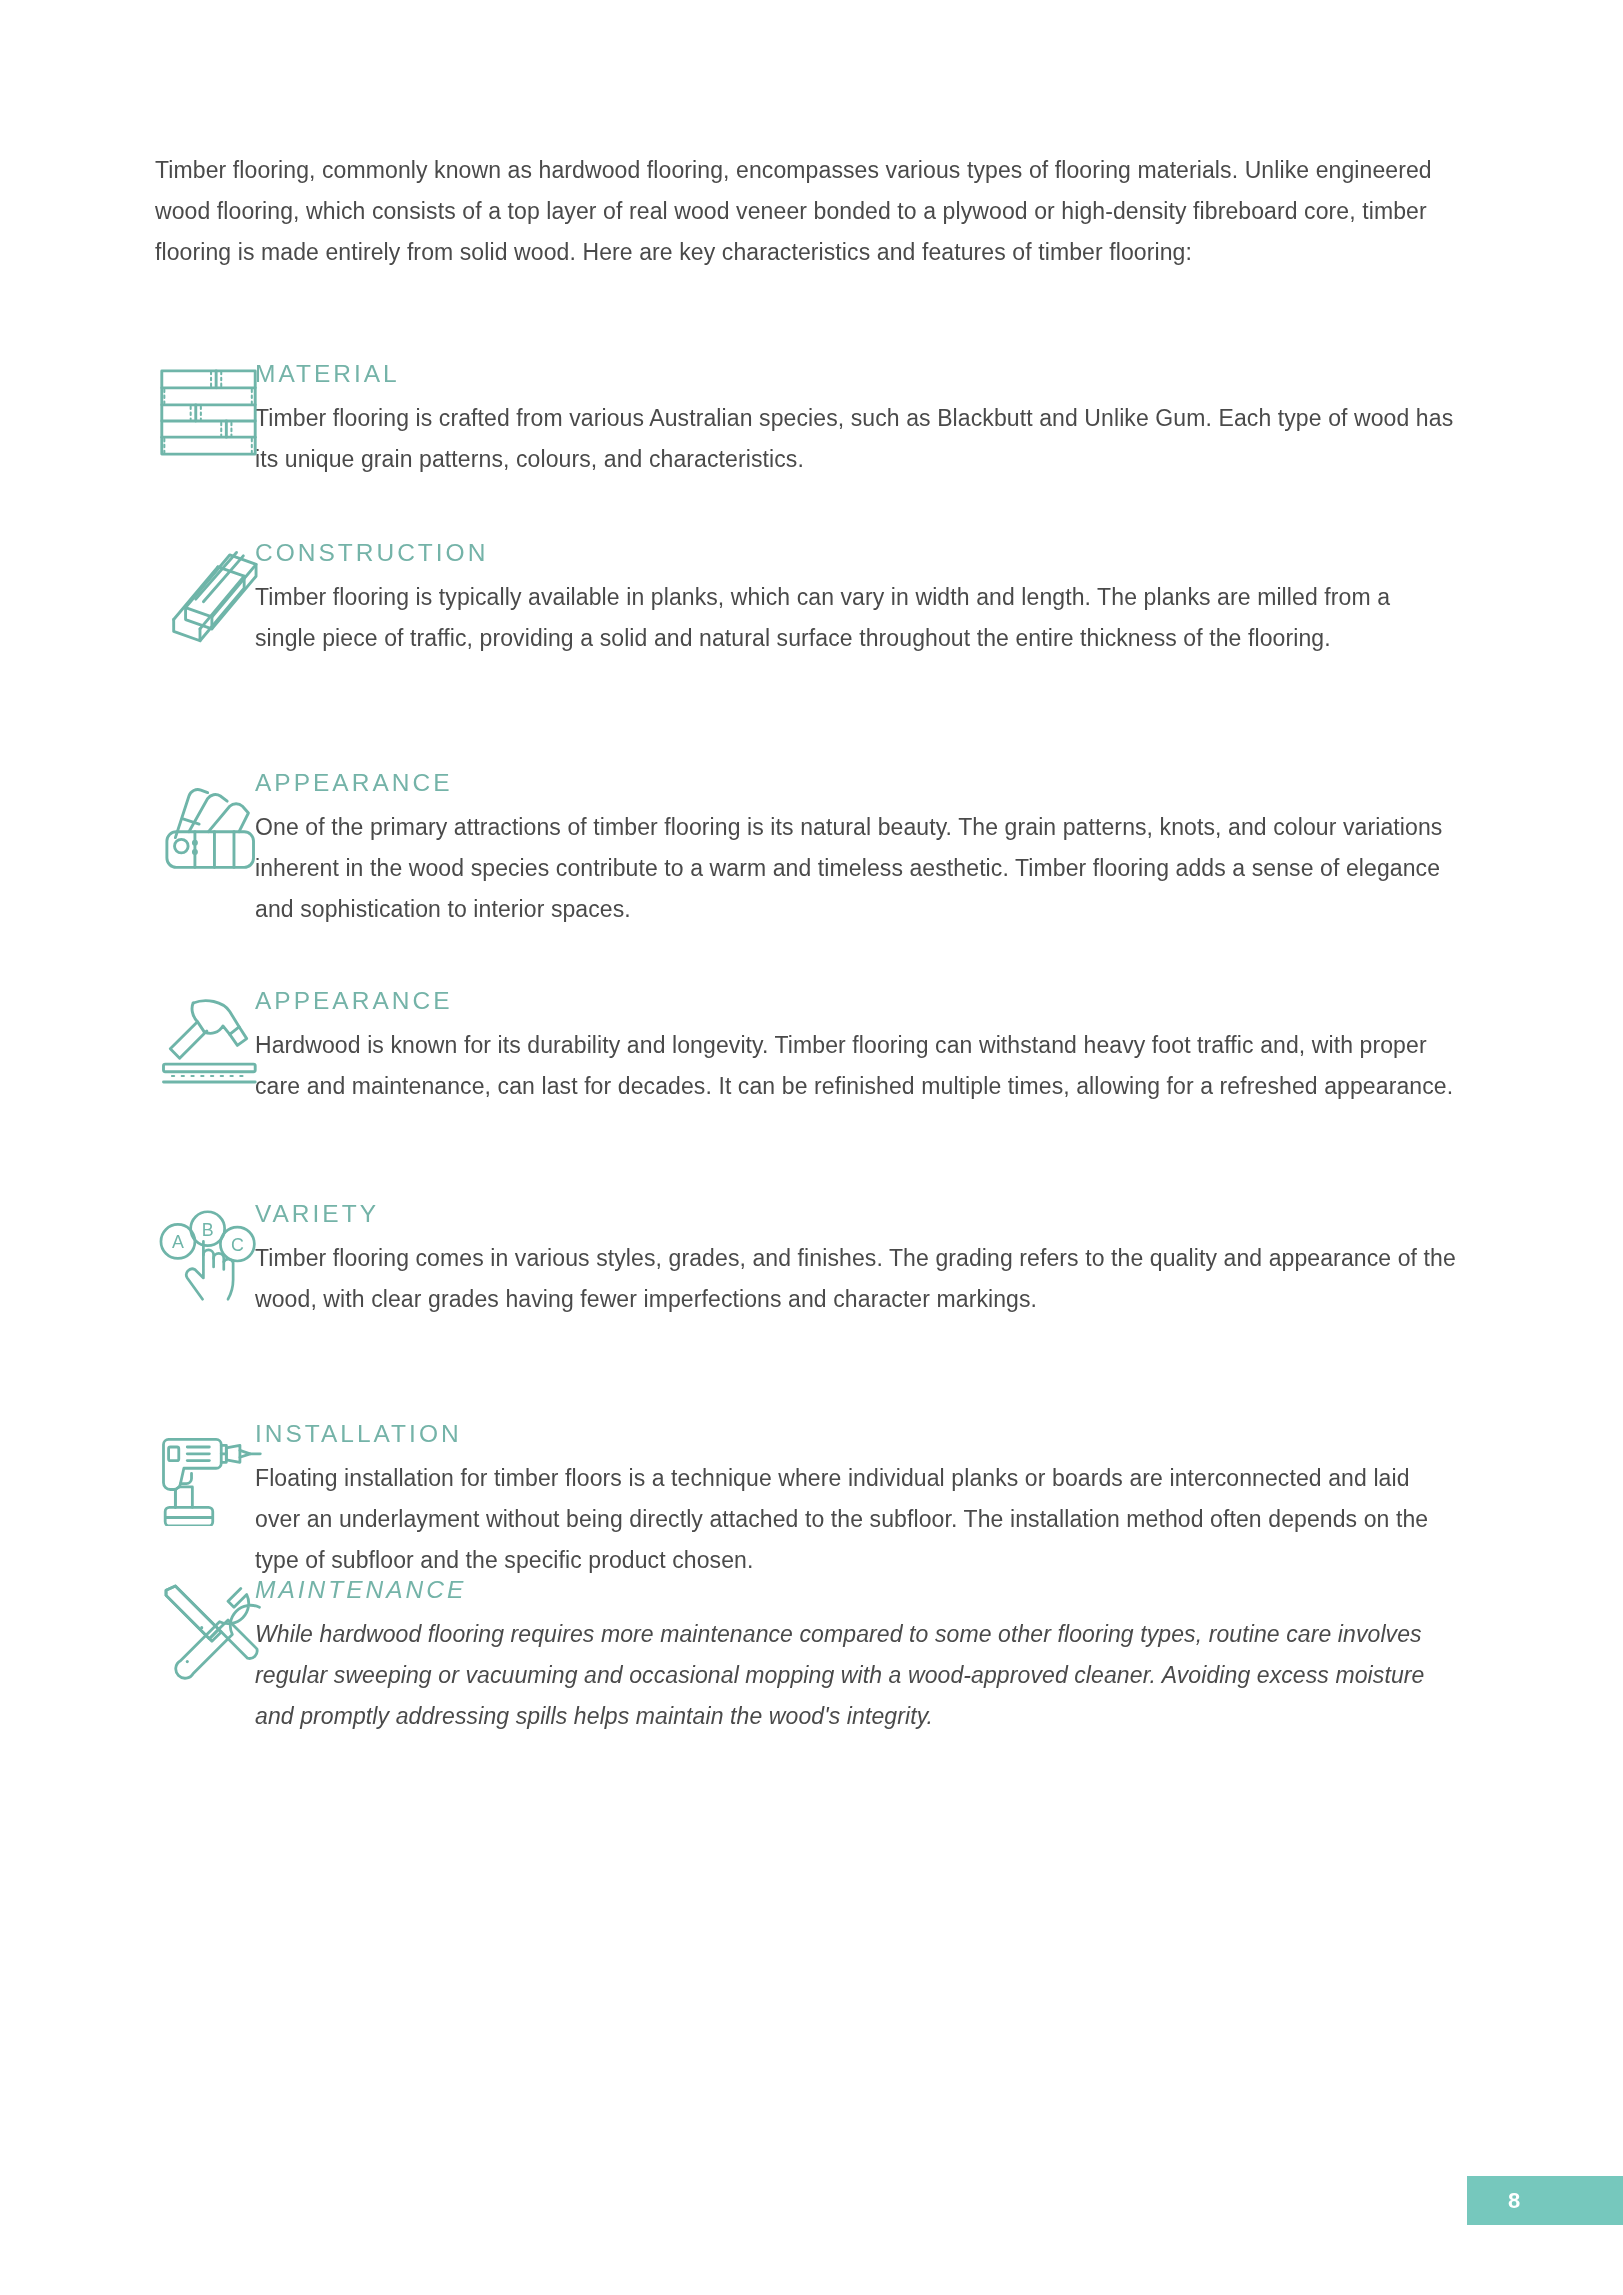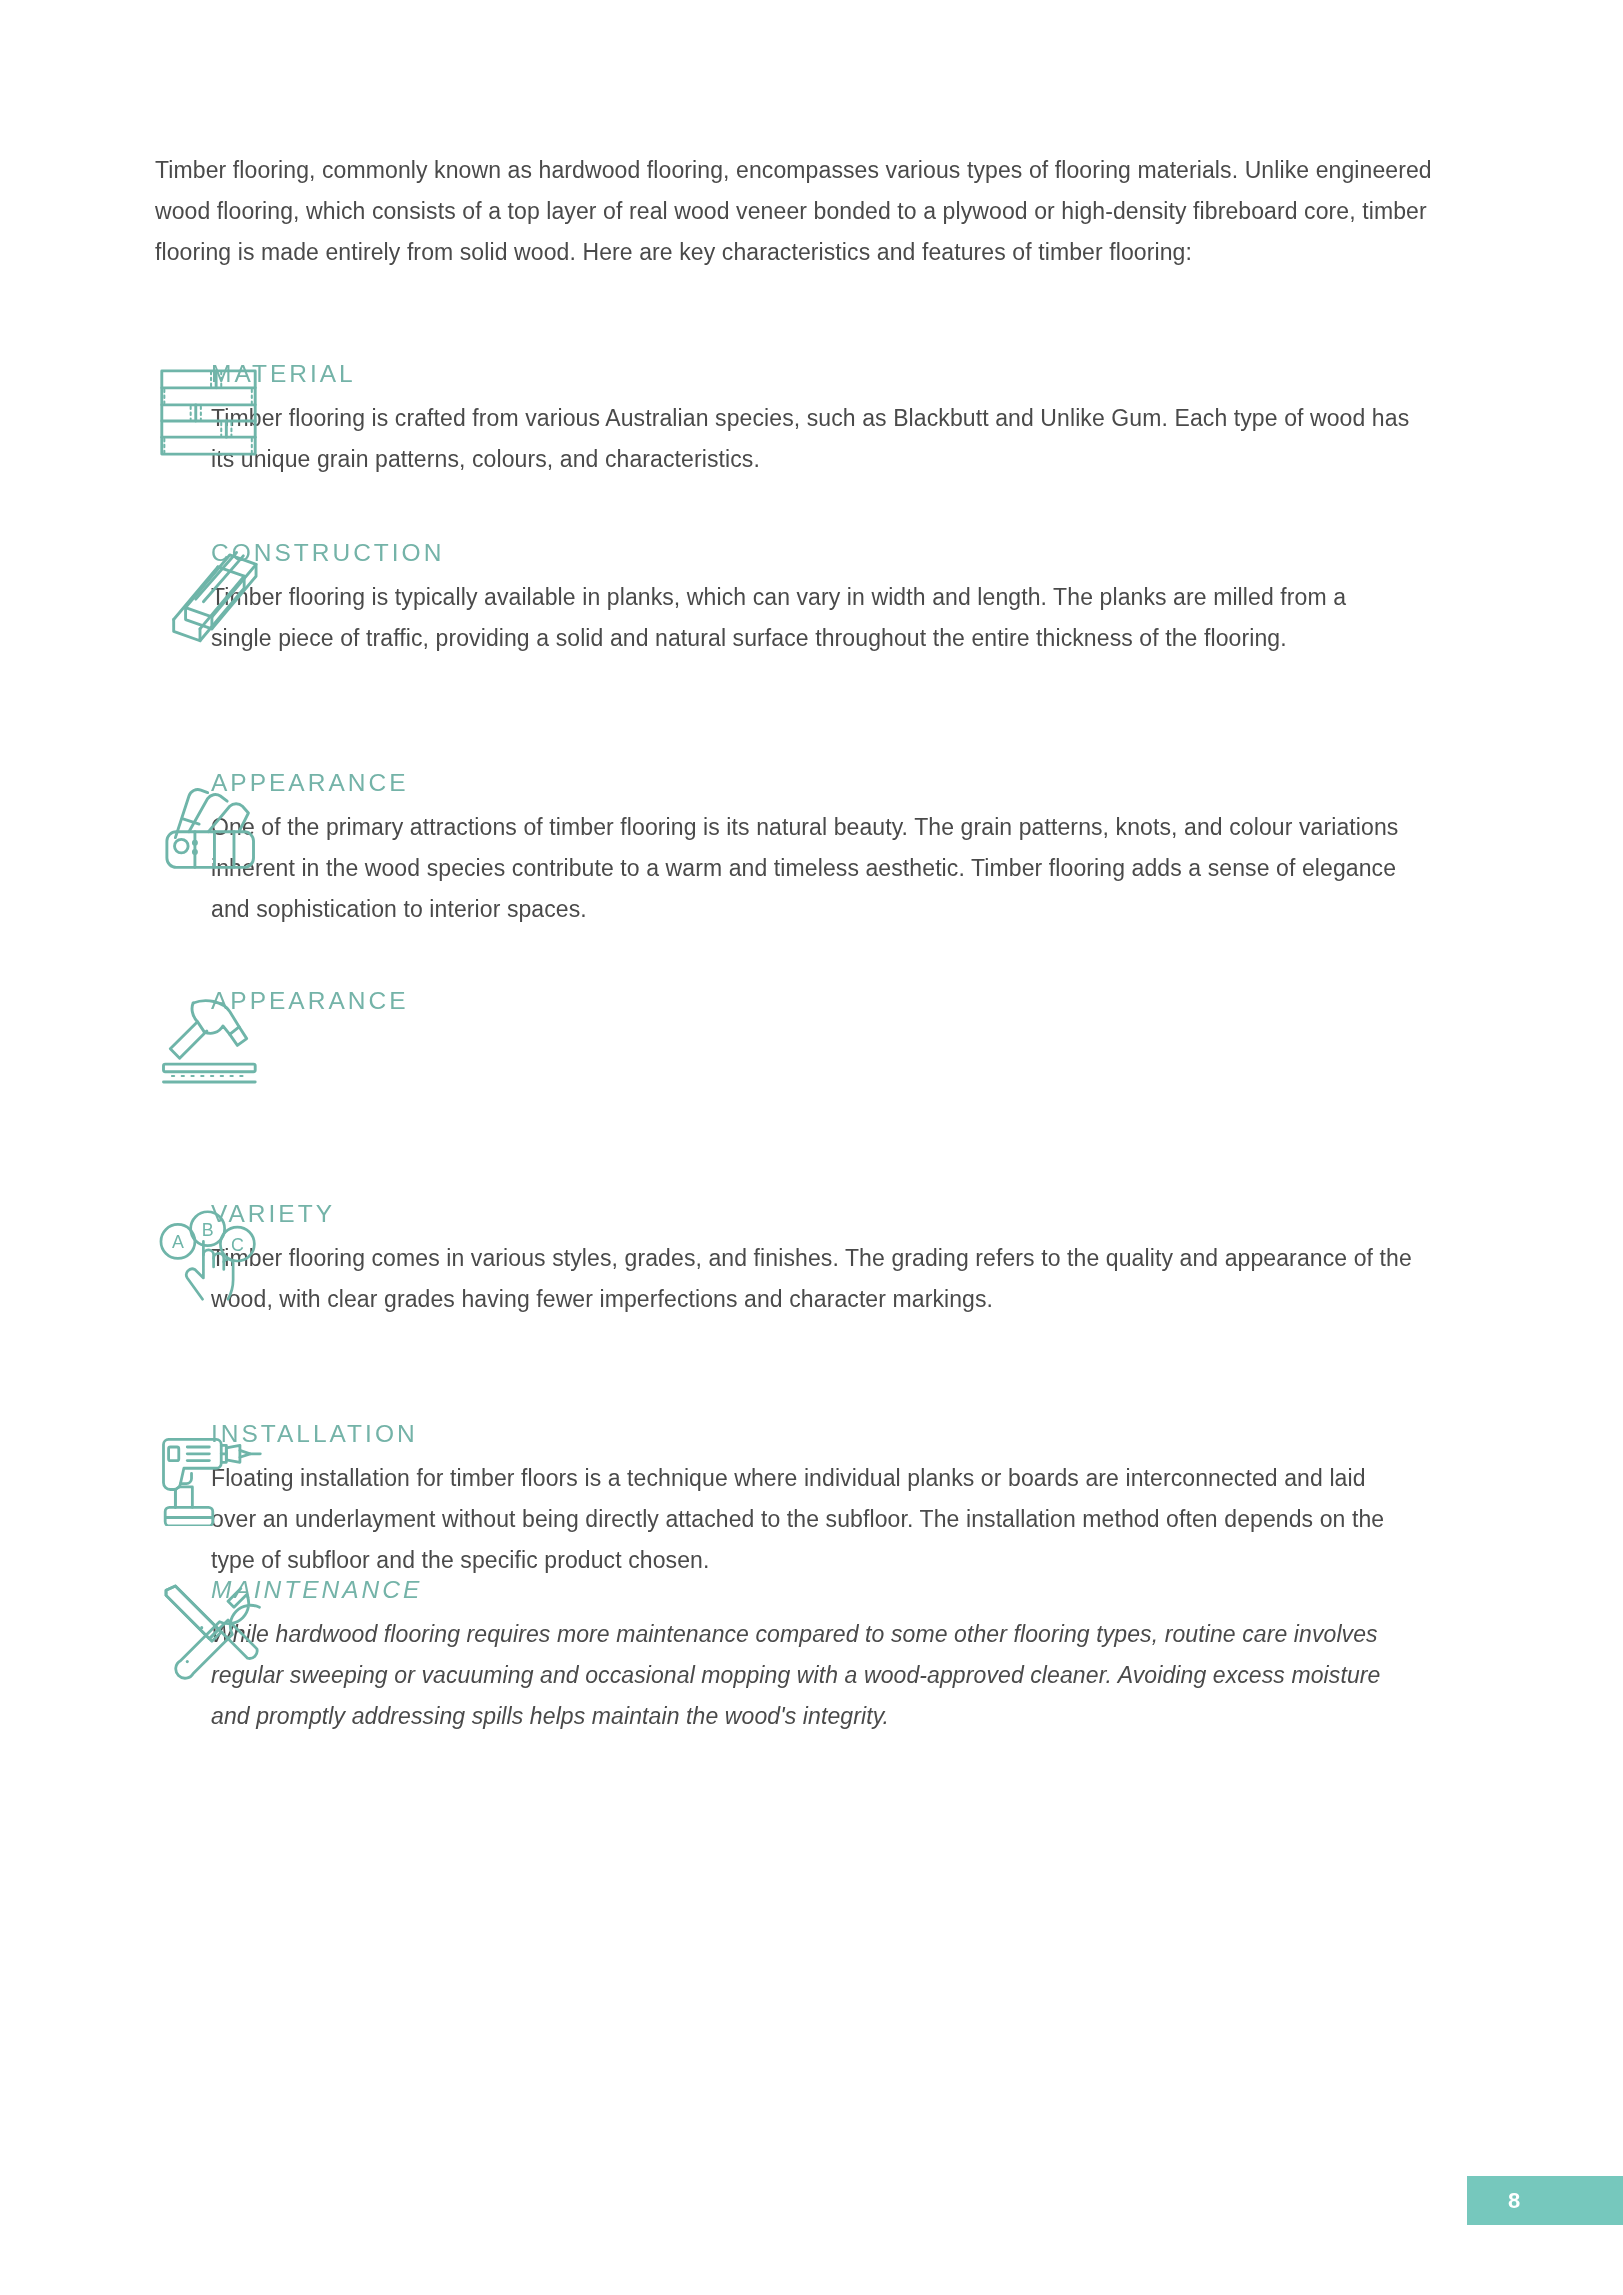--- a/index.html
+++ b/index.html
@@ -47,21 +47,21 @@
   .icon-box {
     position: absolute;
     left: 0;
     top: 0;
     width: 118px;
     height: 110px;
   }
   .icon-box svg { display: block; }
 
   .section-body {
-    margin-left: 56px;
+    margin-left: 100px;
   }
 
   .section-title {
     font-size: 24.5px;
     letter-spacing: 3px;
     color: #74b3a8;
     font-weight: 400;
     line-height: 30px;
     margin-bottom: 8.5px;
     white-space: nowrap;
@@ -186,20 +186,21 @@
         <path d="M50 42 L18 74 L29 85 L61 53"></path>
         <rect x="10" y="92" width="108" height="9" rx="2"></rect>
         <line x1="10" y1="113" x2="118" y2="113"></line>
         <g stroke-width="2.6" stroke-dasharray="2.5 9">
           <line x1="20" y1="106" x2="112" y2="106"></line>
         </g>
       </svg>
     </div>
     <div class="section-body">
       <div class="section-title">APPEARANCE</div>
+      <div class="section-text">Hardwood is known for its durability and longevity. Timber flooring can withstand heavy foot traffic and, with proper care and maintenance, can last for decades. It can be refinished multiple times, allowing for a refreshed appearance.</div>
     </div>
   </div>
 
   <div class="section" style="top: 1199px;">
     <div class="icon-box">
       <svg width="107" height="107" viewBox="0 0 126 126" fill="none" stroke="#6fb5a9" stroke-width="3.2" stroke-linecap="round" stroke-linejoin="round">
         <circle cx="27" cy="50" r="20"></circle>
         <circle cx="62" cy="35" r="20"></circle>
         <circle cx="97" cy="53" r="20"></circle>
         <text x="27" y="58" font-family="Liberation Sans, sans-serif" font-size="21" fill="#6fb5a9" stroke="none" text-anchor="middle">A</text>

